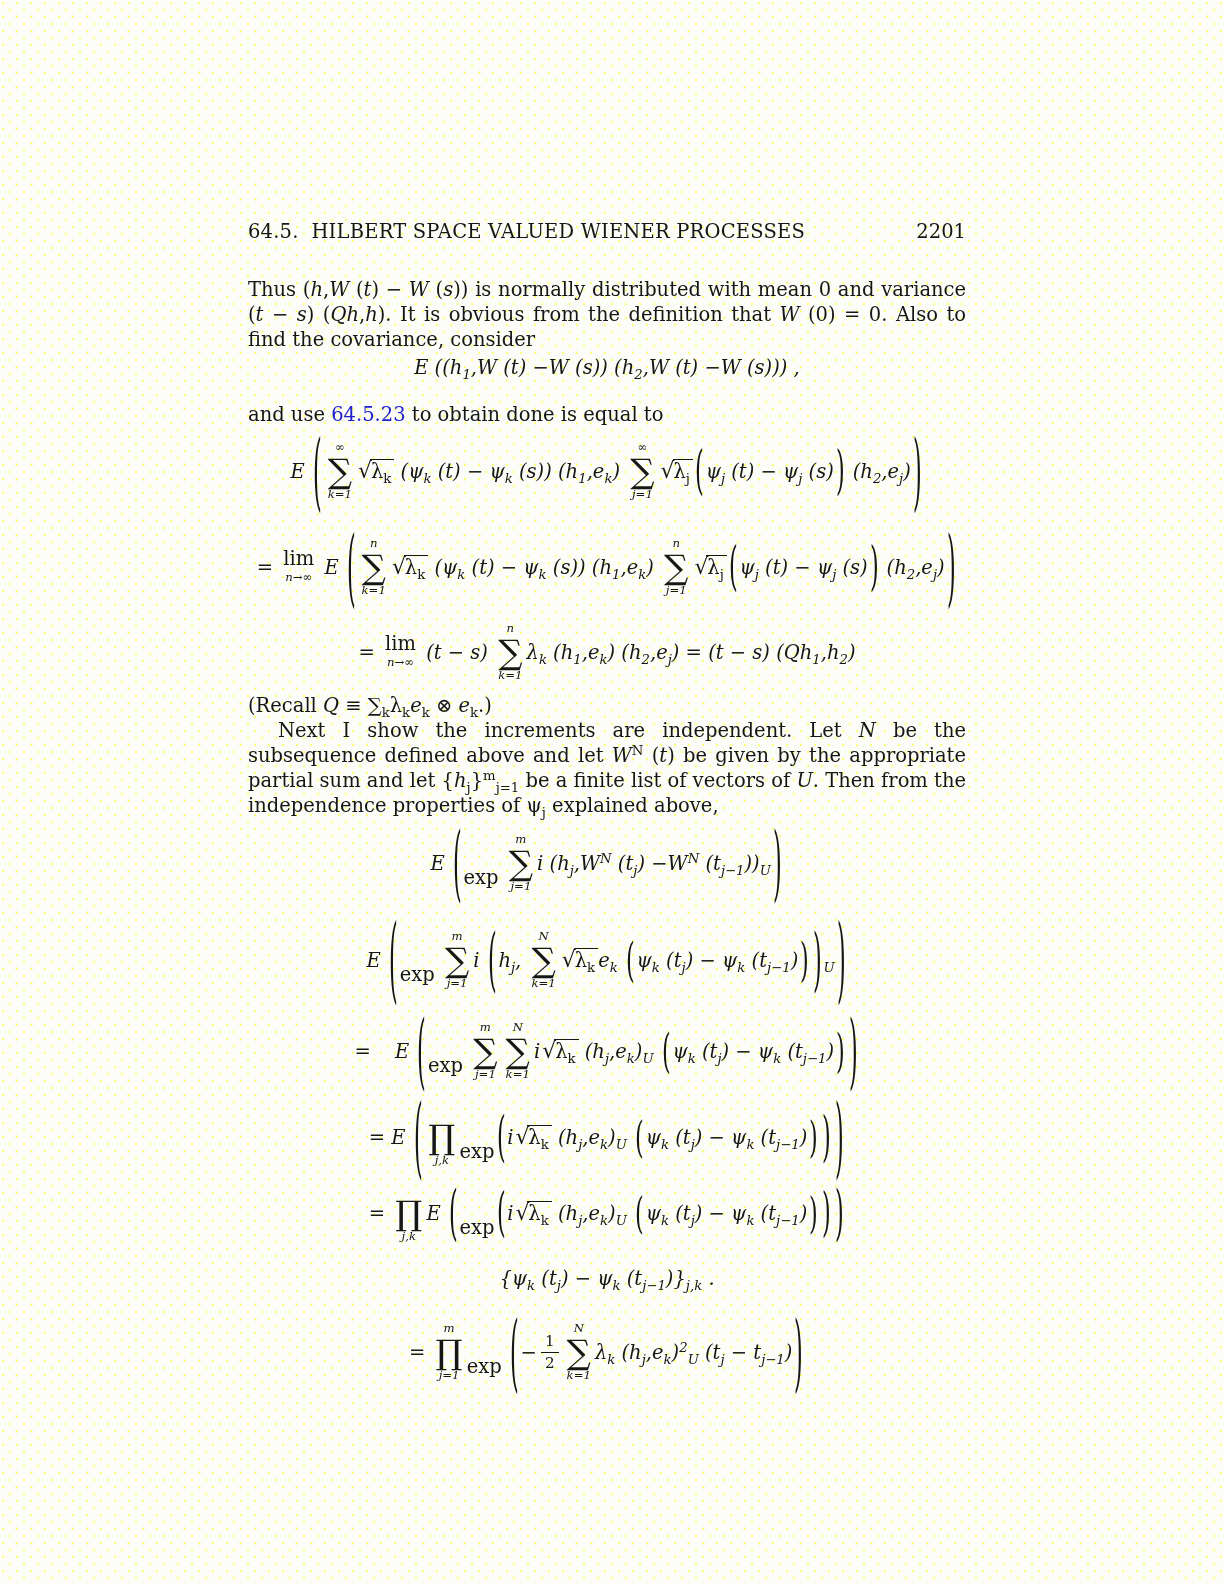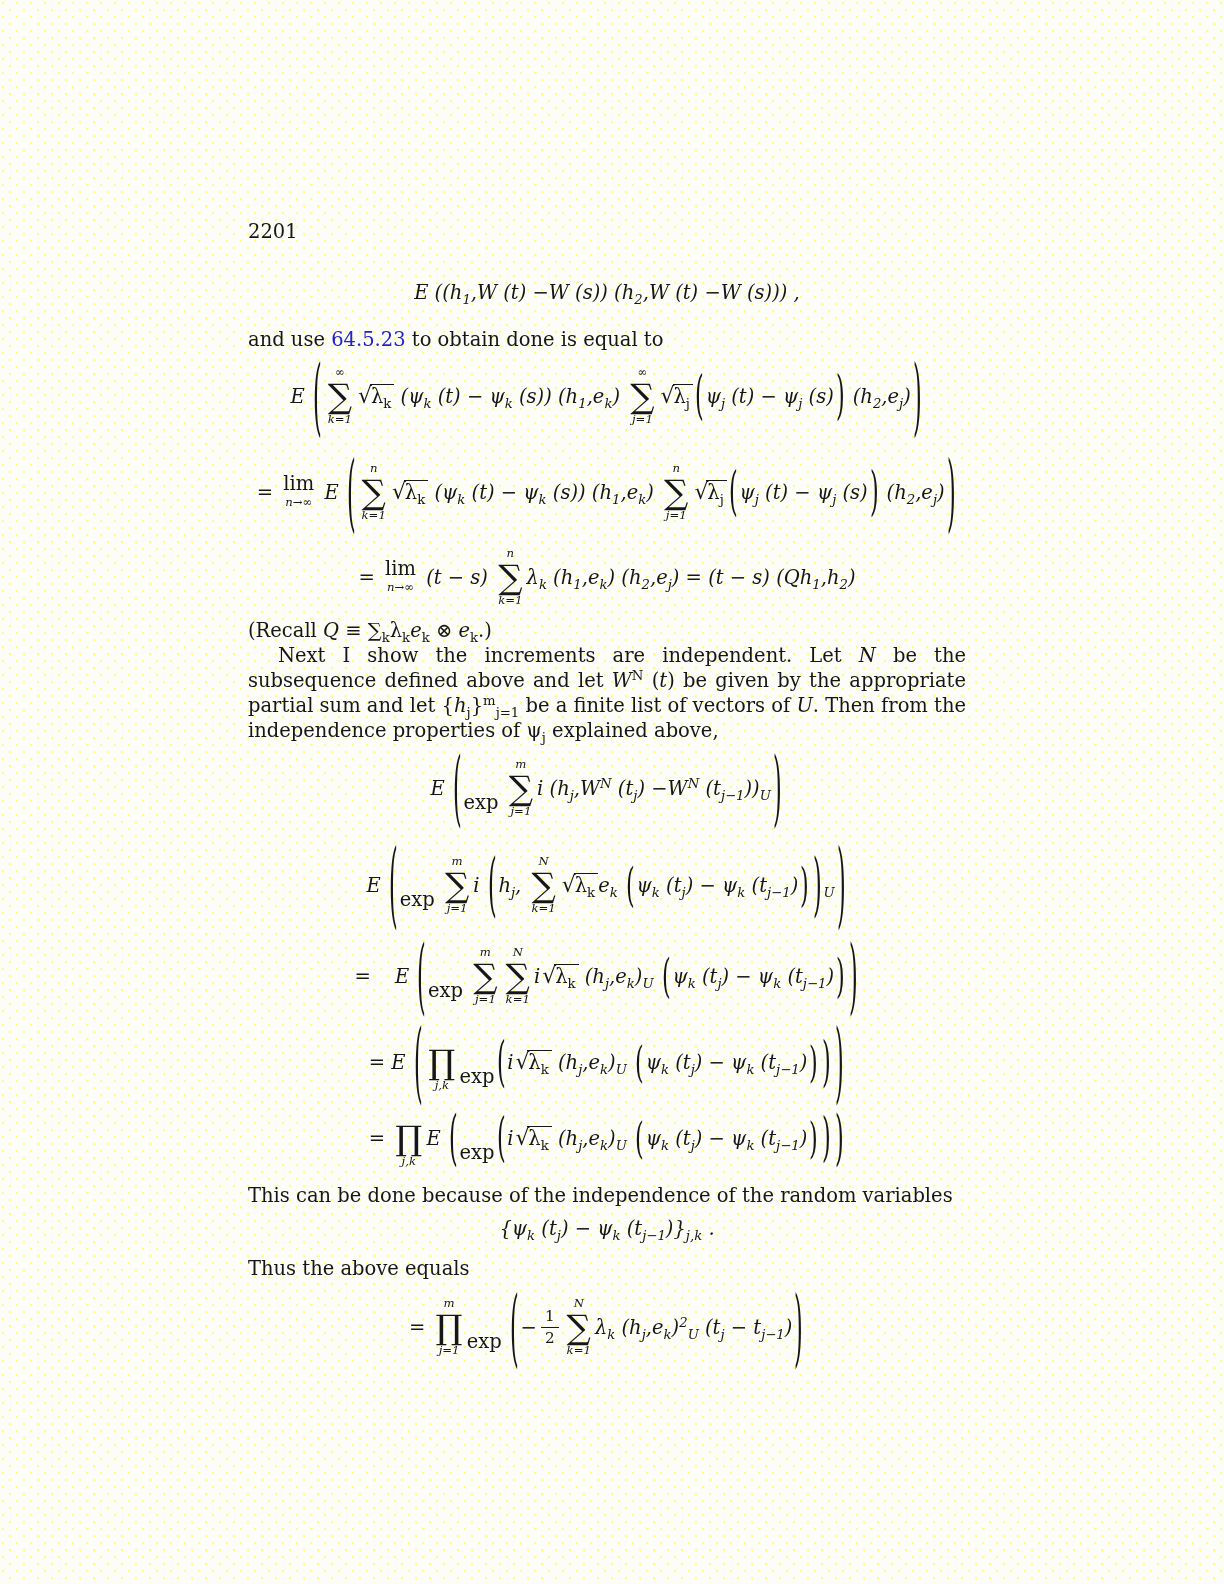--- a/index.html
+++ b/index.html
@@ -79,23 +79,25 @@
     line-height:1;transform-origin:center;margin:0 1px;
   }
 </style>
 </head>
 <body>
 
 <div class="page">
   <div class="content">
 
     <div class="running">
+      <span class="head">64.5.  HILBERT SPACE VALUED WIENER PROCESSES</span>
       <span class="pageno">2201</span>
     </div>
 
+    <p class="body-par p1">Thus (<i>h</i>,<i>W</i> (<i>t</i>) − <i>W</i> (<i>s</i>)) is normally distributed with mean 0 and variance (<i>t</i> − <i>s</i>) (<i>Qh</i>,<i>h</i>). It is obvious from the definition that <i>W</i> (0) = 0. Also to find the covariance, consider</p>
 
     <div class="eq eq-a">
         <span class="mt">E ((h<sub>1</sub>,W (t) −W (s)) (h<sub>2</sub>,W (t) −W (s))) ,</span>
       </div>
 
     <p class="body-par p2"><span>and use </span><a class="ref-link">64.5.23</a><span> to obtain done is equal to</span></p>
 
     <div class="eq eq-b">
         <span class="mt">E </span>
         <span class="mbig" style="transform: scale(0.82, 3.1);">(</span>
@@ -282,27 +284,25 @@
           <span class="marg">λ<sub>k</sub></span>
         </span>
         <span class="mt"> (h<sub>j</sub>,e<sub>k</sub>)<sub>U</sub> </span>
         <span class="mbig" style="transform: scale(0.82, 1.6);">(</span>
         <span class="mt">ψ<sub>k</sub> (t<sub>j</sub>) − ψ<sub>k</sub> (t<sub>j−1</sub>)</span>
         <span class="mbig" style="transform: scale(0.82, 1.6);">)</span>
         <span class="mbig" style="transform: scale(0.82, 1.9);">)</span>
         <span class="mbig" style="transform: scale(0.82, 2.2);">)</span>
       </div>
 
-    <p class="body-par p5">This can be done because of the independence of the random variables</p>
 
     <div class="eq eq-j">
         <span class="mt">{ψ<sub>k</sub> (t<sub>j</sub>) − ψ<sub>k</sub> (t<sub>j−1</sub>)}<sub>j,k</sub> .</span>
       </div>
 
-    <p class="body-par p6">Thus the above equals</p>
 
     <div class="eq eq-k">
         <span class="mt">= </span>
         <span class="mop">
           <span class="mlim">m</span>
           <span class="mosym">∏</span>
           <span class="mlim">j=1</span>
         </span>
         <span class="mr">exp </span>
         <span class="mbig" style="transform: scale(0.82, 3.1);">(</span>

